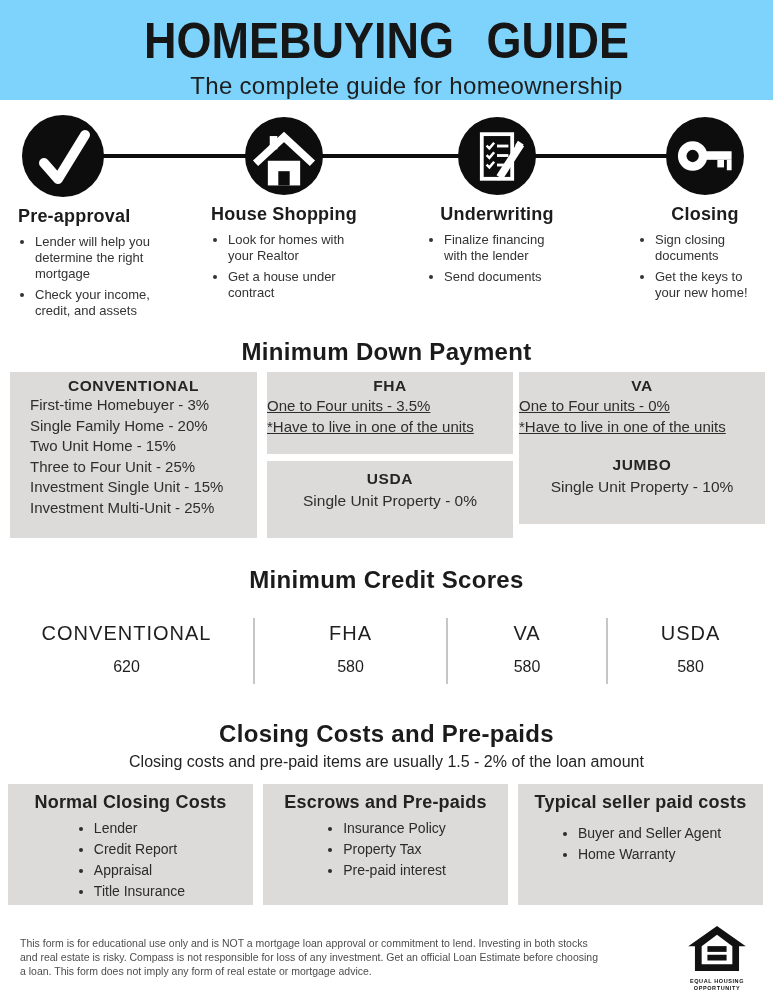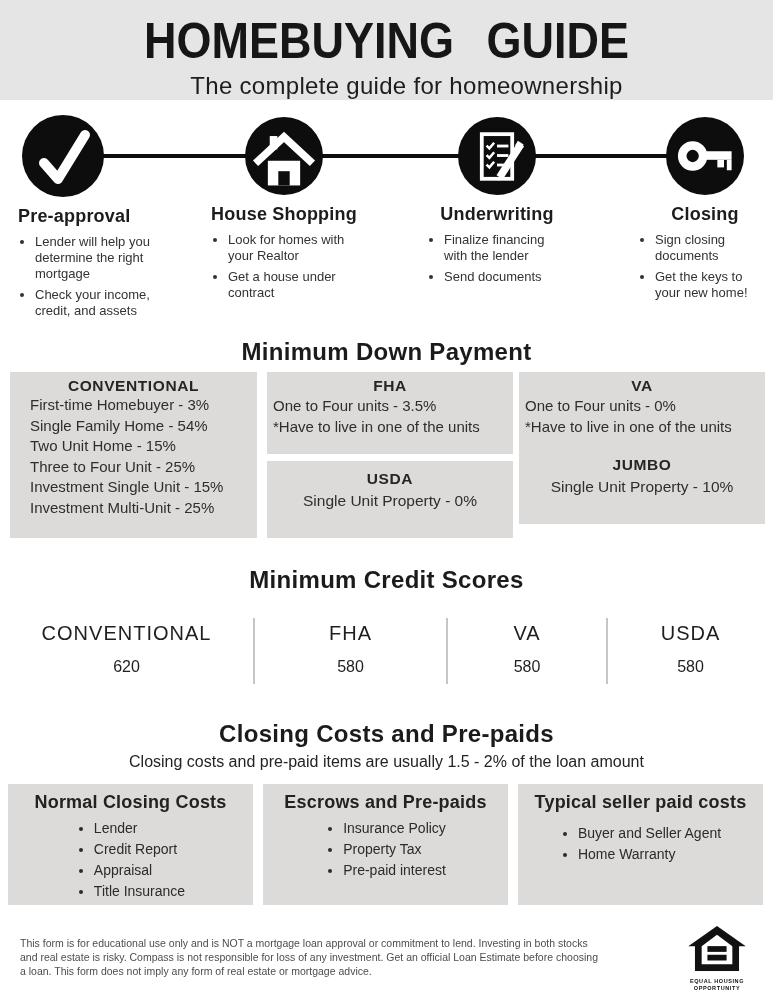--- a/index.html
+++ b/index.html
@@ -1,21 +1,21 @@
 <!DOCTYPE html>
 <html><head>
 <meta charset="utf-8">
 <style>
   * { margin:0; padding:0; box-sizing:border-box; }
   html,body { background:#ffffff; }
   body { font-family:"Liberation Sans", sans-serif; }
   .poster { position:relative; width:773px; height:1000px; background:#ffffff; overflow:hidden; margin:0 auto; }
 
   
-  .header { position:absolute; left:0; top:0; width:773px; height:100px; background:#e5e5e5; text-align:center; }
+  .header { position:absolute; left:0; top:0; width:773px; height:100px; background:#7dd3fc; text-align:center; }
   .header h1 { margin-top:12px; font-size:45px; font-weight:bold; color:#161616; letter-spacing:0px; word-spacing:20px; transform:scaleY(1.12); transform-origin:top center; }
   .header p { margin-top:8px; font-size:24px; color:#1d1d1d; letter-spacing:0.3px;padding-left:40px; }
 
   
   .timeline-line { position:absolute; left:64px; top:154px; width:642px; height:4px; background:#0d0d0d; }
   .step { position:absolute; top:115px; }
   .circle { width:82px; height:82px; border-radius:50%; background:#0d0d0d; display:flex; align-items:center; justify-content:center; }
   .step .title { font-size:18px; font-weight:600; color:#1c1c1c; margin-top:9px; letter-spacing:0.2px; }
   .step ul { margin-top:7px; font-size:13px; line-height:16px; color:#333; list-style:disc; }
   .step ul li { margin-bottom:5px; }
@@ -36,21 +36,21 @@
   .sec-title { position:absolute; left:0; width:773px; text-align:center; font-size:24px; font-weight:600; color:#1b1b1b; letter-spacing:0.3px; }
 
   
   .gbox { position:absolute; background:#dcdbd9; color:#2e2e2e; }
   .gbox .bname { text-align:center; font-size:15.5px; font-weight:600; letter-spacing:0.6px; color:#252525; padding-top:5px; }
   .gbox .bline { font-size:15px; line-height:20.5px; }
   .box-conventional { left:10px; top:372px; width:247px; height:166px; }
   .box-conventional .bline { padding-left:20px; }
   .box-fha  { left:267px; top:372px; width:246px; height:82px; }
   .box-va   { left:519px; top:372px; width:246px; height:82px; }
-  .box-fha .bline, .box-va .bline { padding-left:6px; line-height:21px; }
+  .box-fha .bline, .box-va .bline { padding-left:0; line-height:21px;text-decoration:underline; }
   .box-usda { left:267px; top:461px; width:246px; height:77px; }
   .box-jumbo{ left:519px; top:447px; width:246px; height:77px; }
   .box-usda .bname, .box-jumbo .bname { padding-top:9px; }
   .box-usda .bline, .box-jumbo .bline { text-align:center; font-size:15.5px; margin-top:3px; }
 
   
   .scores-row { position:absolute; left:0; top:618px; width:773px; height:66px; display:flex; }
   .score-cell { text-align:center; padding-top:4px; }
   .score-cell .slabel { font-size:20px; letter-spacing:1px; color:#1f1f1f; }
   .score-cell .svalue { font-size:16px; color:#1f1f1f; margin-top:13px; }
@@ -151,21 +151,21 @@
       <li>Sign closing documents</li>
       <li>Get the keys to your new home!</li>
     </ul>
   </div>
 
   <div class="sec-title" style="top:338px;">Minimum Down Payment</div>
 
   <div class="gbox box-conventional">
     <div class="bname">CONVENTIONAL</div>
     <div class="bline">First-time Homebuyer - 3%</div>
-    <div class="bline">Single Family Home - 54%</div>
+    <div class="bline">Single Family Home - 20%</div>
     <div class="bline">Two Unit Home - 15%</div>
     <div class="bline">Three to Four Unit - 25%</div>
     <div class="bline">Investment Single Unit - 15%</div>
     <div class="bline">Investment Multi-Unit - 25%</div>
   </div>
 
   <div class="gbox box-fha">
     <div class="bname">FHA</div>
     <div class="bline">One to Four units - 3.5%</div>
     <div class="bline">*Have to live in one of the units</div>

